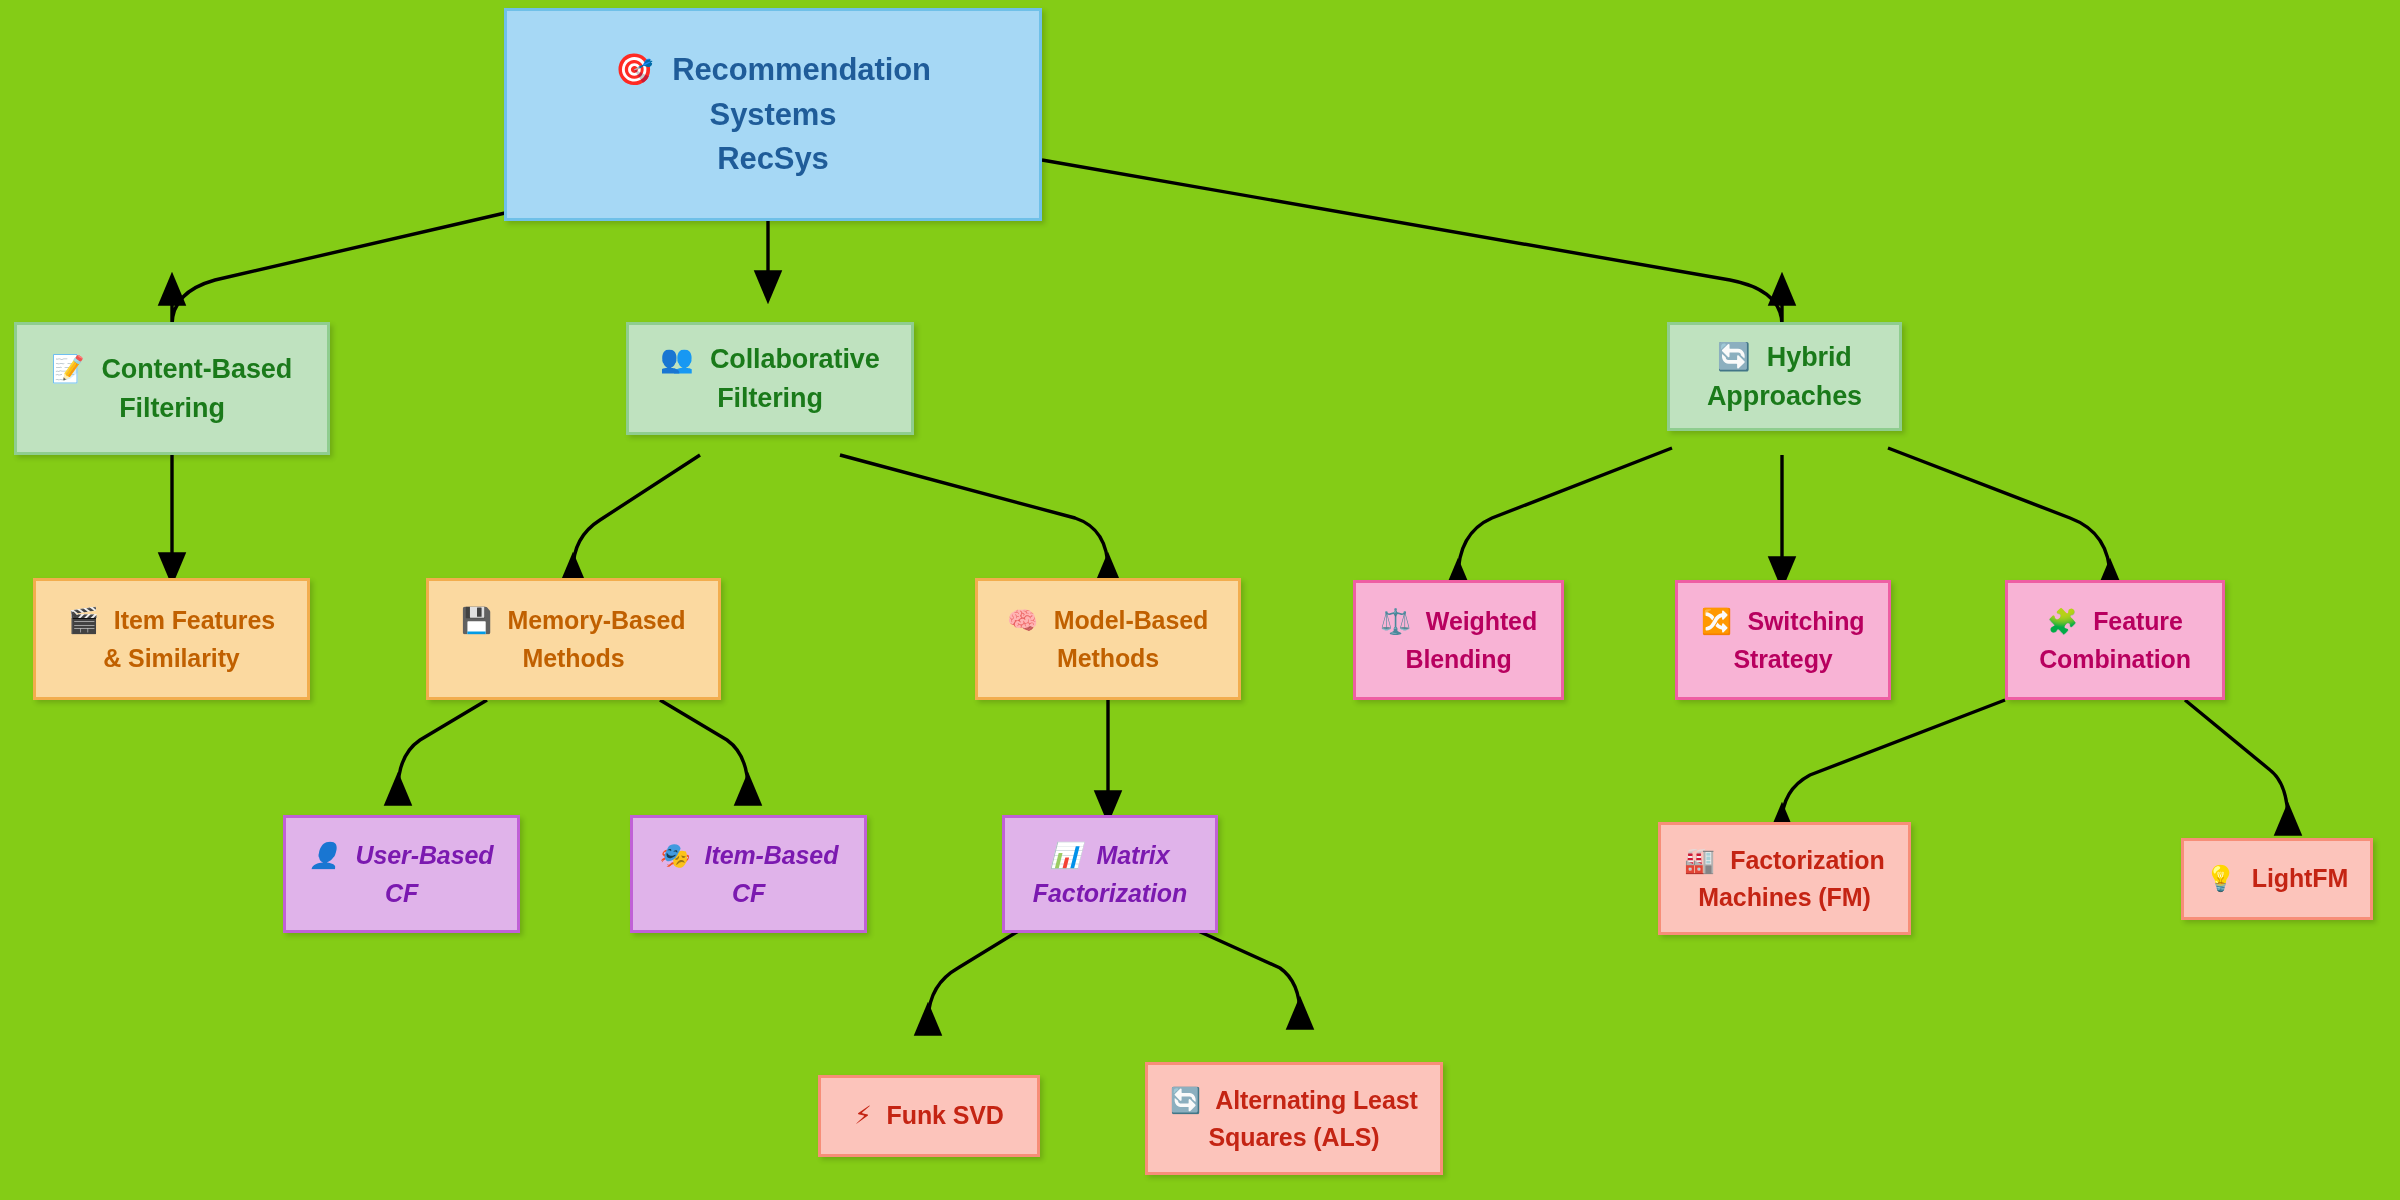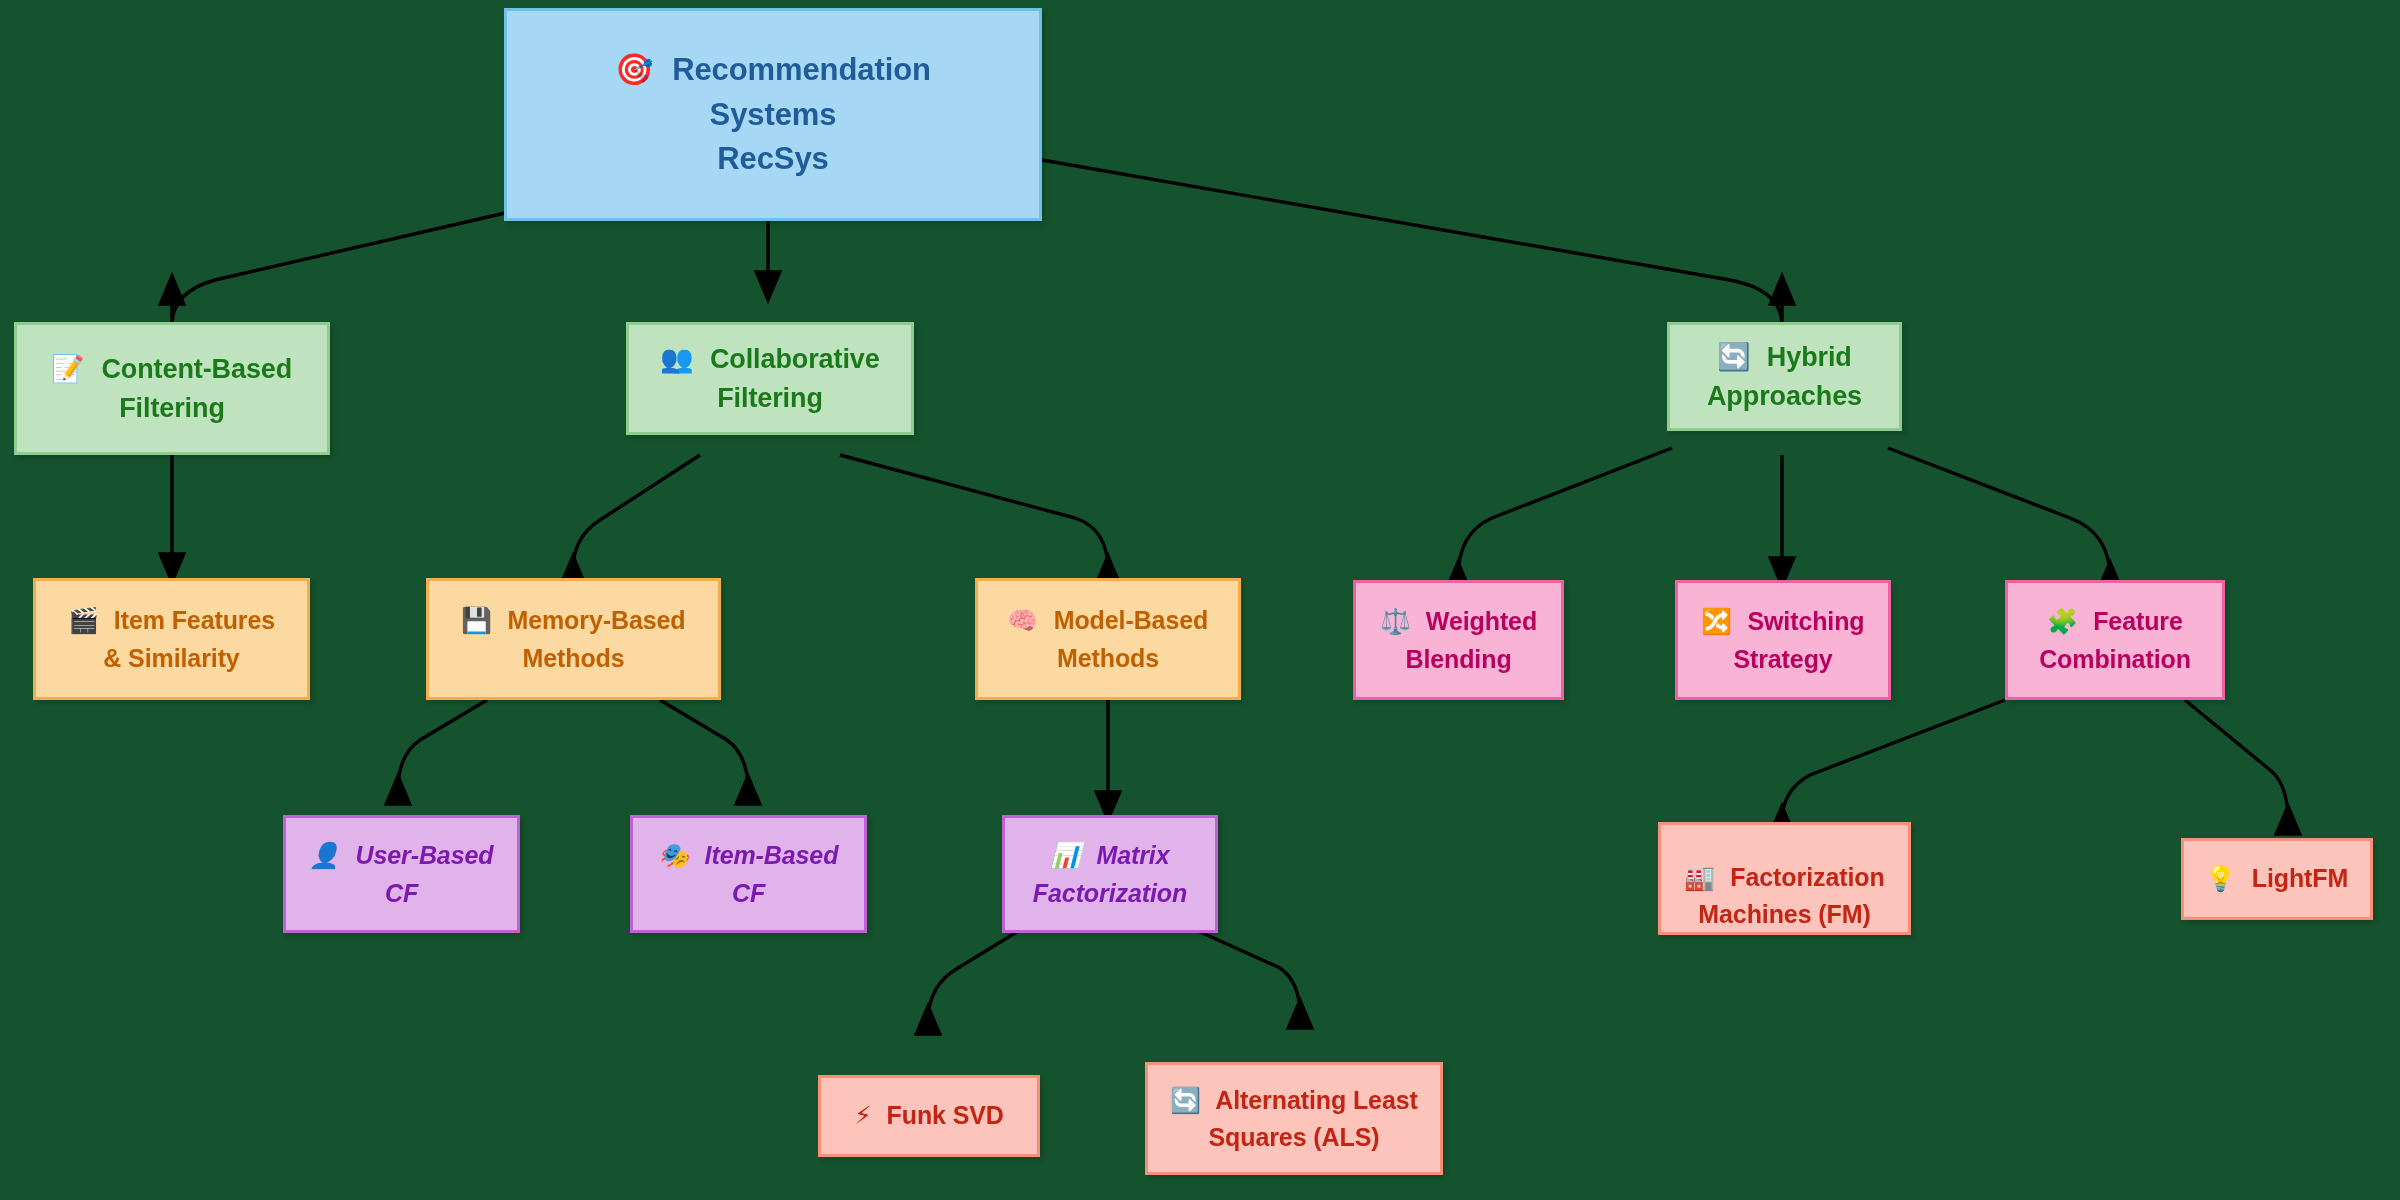--- a/index.html
+++ b/index.html
@@ -7,21 +7,21 @@
     padding: 0;
     background: #ffffff;
   }
   body {
     font-family: "Liberation Sans", sans-serif;
   }
   #canvas {
     position: relative;
     width: 2400px;
     height: 1200px;
-    background: #14532d;
+    background: #84cc16;
     overflow: hidden;
   }
   #edges {
     position: absolute;
     left: 0;
     top: 0;
     width: 2400px;
     height: 1200px;
     pointer-events: none;
   }
@@ -233,21 +233,21 @@
   </div>
 
   <div class="node lvl-purple" style="left:1002px; top:815px; width:216px; height:118px;">
     <div class="inner">
       <span class="emoji">📊&nbsp;</span>
       <span>Matrix</span><br>
       <span>Factorization</span>
     </div>
   </div>
 
-  <div class="node lvl-salmon" style="left:1658px; top:822px; width:253px; height:113px;align-items:flex-end;">
+  <div class="node lvl-salmon" style="left:1658px; top:822px; width:253px; height:113px;">
     <div class="inner">
       <span class="emoji">🏭&nbsp;</span>
       <span>Factorization</span><br>
       <span>Machines (FM)</span>
     </div>
   </div>
 
   <div class="node lvl-salmon" style="left:2181px; top:838px; width:192px; height:82px;">
     <div class="inner">
       <span class="emoji">💡&nbsp;</span>

